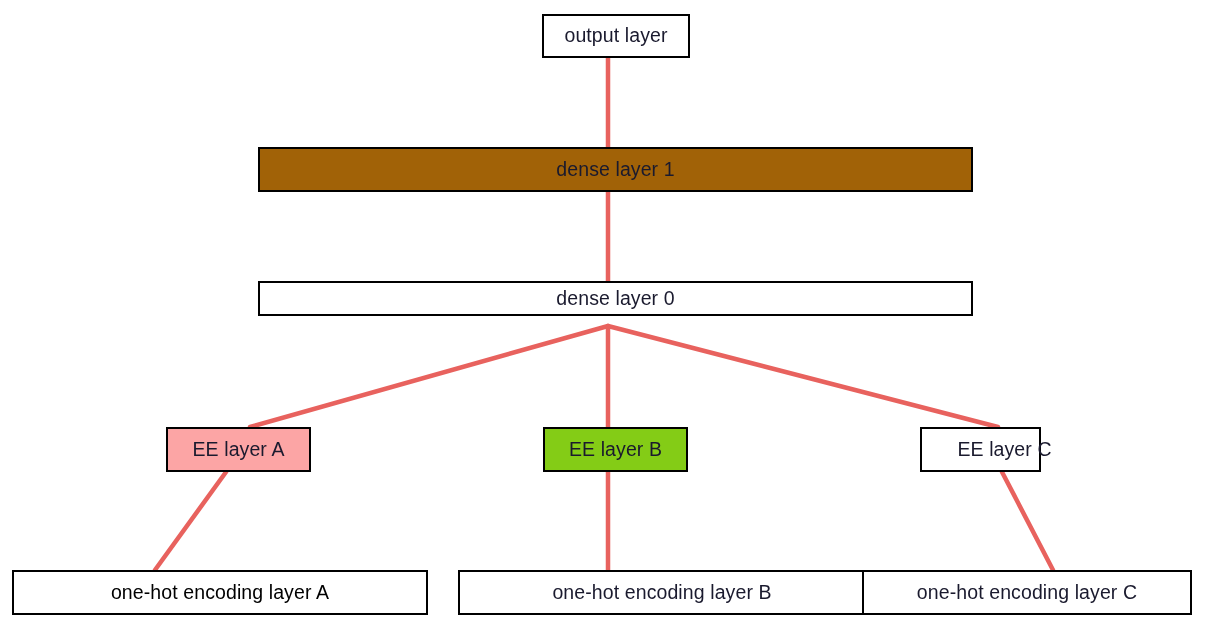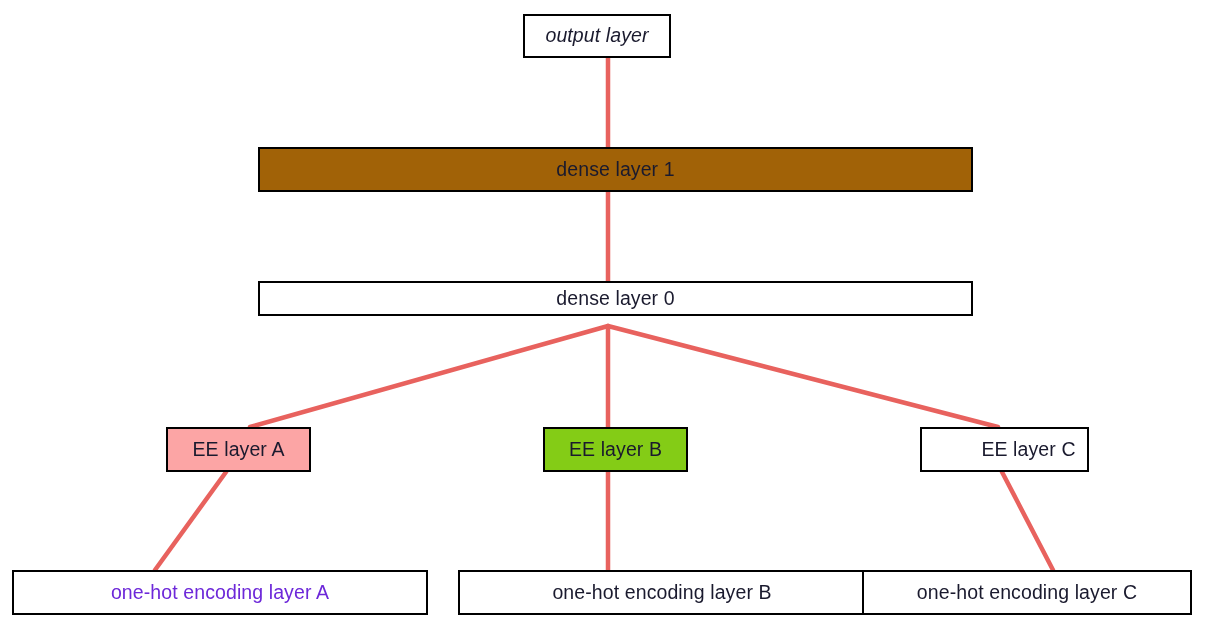--- a/index.html
+++ b/index.html
@@ -55,40 +55,40 @@
       <line x1="608" y1="192" x2="608" y2="281" stroke="#e8625e" stroke-width="4.5" stroke-linecap="round"></line>
       <line x1="608" y1="326" x2="250" y2="427" stroke="#e8625e" stroke-width="4.5" stroke-linecap="round"></line>
       <line x1="608" y1="326" x2="608" y2="427" stroke="#e8625e" stroke-width="4.5" stroke-linecap="round"></line>
       <line x1="608" y1="326" x2="998" y2="427" stroke="#e8625e" stroke-width="4.5" stroke-linecap="round"></line>
       <line x1="226" y1="472" x2="155" y2="570" stroke="#e8625e" stroke-width="4.5" stroke-linecap="round"></line>
       <line x1="608" y1="472" x2="608" y2="570" stroke="#e8625e" stroke-width="4.5" stroke-linecap="round"></line>
       <line x1="1002" y1="472" x2="1053" y2="570" stroke="#e8625e" stroke-width="4.5" stroke-linecap="round"></line>
     </svg>
 
   <div id="nodes-root">
-      <div class="node-box" style="left: 523px; top: 14px; width: 148px; height: 44px; border-color: rgb(0, 0, 0); background: rgb(255, 255, 255); font-style: italic;">
+      <div class="node-box" style="left: 542px; top: 14px; width: 148px; height: 44px; border-color: rgb(0, 0, 0); background: rgb(255, 255, 255);">
         <span class="node-label" style="color: rgb(26, 26, 46);">output layer</span>
       </div>
       <div class="node-box" style="left: 258px; top: 147px; width: 715px; height: 45px; border-color: rgb(0, 0, 0); background: #a16207;">
         <span class="node-label" style="color: rgb(26, 26, 46);">dense layer 1</span>
       </div>
       <div class="node-box" style="left: 258px; top: 281px; width: 715px; height: 35px; border-color: rgb(0, 0, 0); background: rgb(255, 255, 255);">
         <span class="node-label" style="color: rgb(26, 26, 46);">dense layer 0</span>
       </div>
       <div class="node-box" style="left: 166px; top: 427px; width: 145px; height: 45px; border-color: rgb(0, 0, 0); background: #fca5a5;">
         <span class="node-label" style="color: rgb(26, 26, 46);">EE layer A</span>
       </div>
       <div class="node-box" style="left: 543px; top: 427px; width: 145px; height: 45px; border-color: rgb(0, 0, 0); background: #84cc16;">
         <span class="node-label" style="color: rgb(26, 26, 46);">EE layer B</span>
       </div>
-      <div class="node-box" style="left: 920px; top: 427px; width: 169px; height: 45px; border-color: rgb(0, 0, 0); background: rgb(255, 255, 255); padding-left: 48px;">
+      <div class="node-box" style="left: 920px; top: 427px; width: 121px; height: 45px; border-color: rgb(0, 0, 0); background: rgb(255, 255, 255); padding-left: 48px;">
         <span class="node-label" style="color: rgb(26, 26, 46);">EE layer C</span>
       </div>
       <div class="node-box" style="left: 12px; top: 570px; width: 416px; height: 45px; border-color: rgb(0, 0, 0); background: rgb(255, 255, 255);">
-        <span class="node-label" style="color: #6d28d9;">one-hot encoding layer A</span>
+        <span class="node-label" style="color: #000000;">one-hot encoding layer A</span>
       </div>
       <div class="node-box" style="left: 458px; top: 570px; width: 408px; height: 45px; border-color: rgb(0, 0, 0); background: rgb(255, 255, 255);">
         <span class="node-label" style="color: rgb(26, 26, 46);">one-hot encoding layer B</span>
       </div>
       <div class="node-box" style="left: 862px; top: 570px; width: 330px; height: 45px; border-color: rgb(0, 0, 0); background: rgb(255, 255, 255);">
         <span class="node-label" style="color: rgb(26, 26, 46);">one-hot encoding layer C</span>
       </div>
     </div>
 
 </div>

